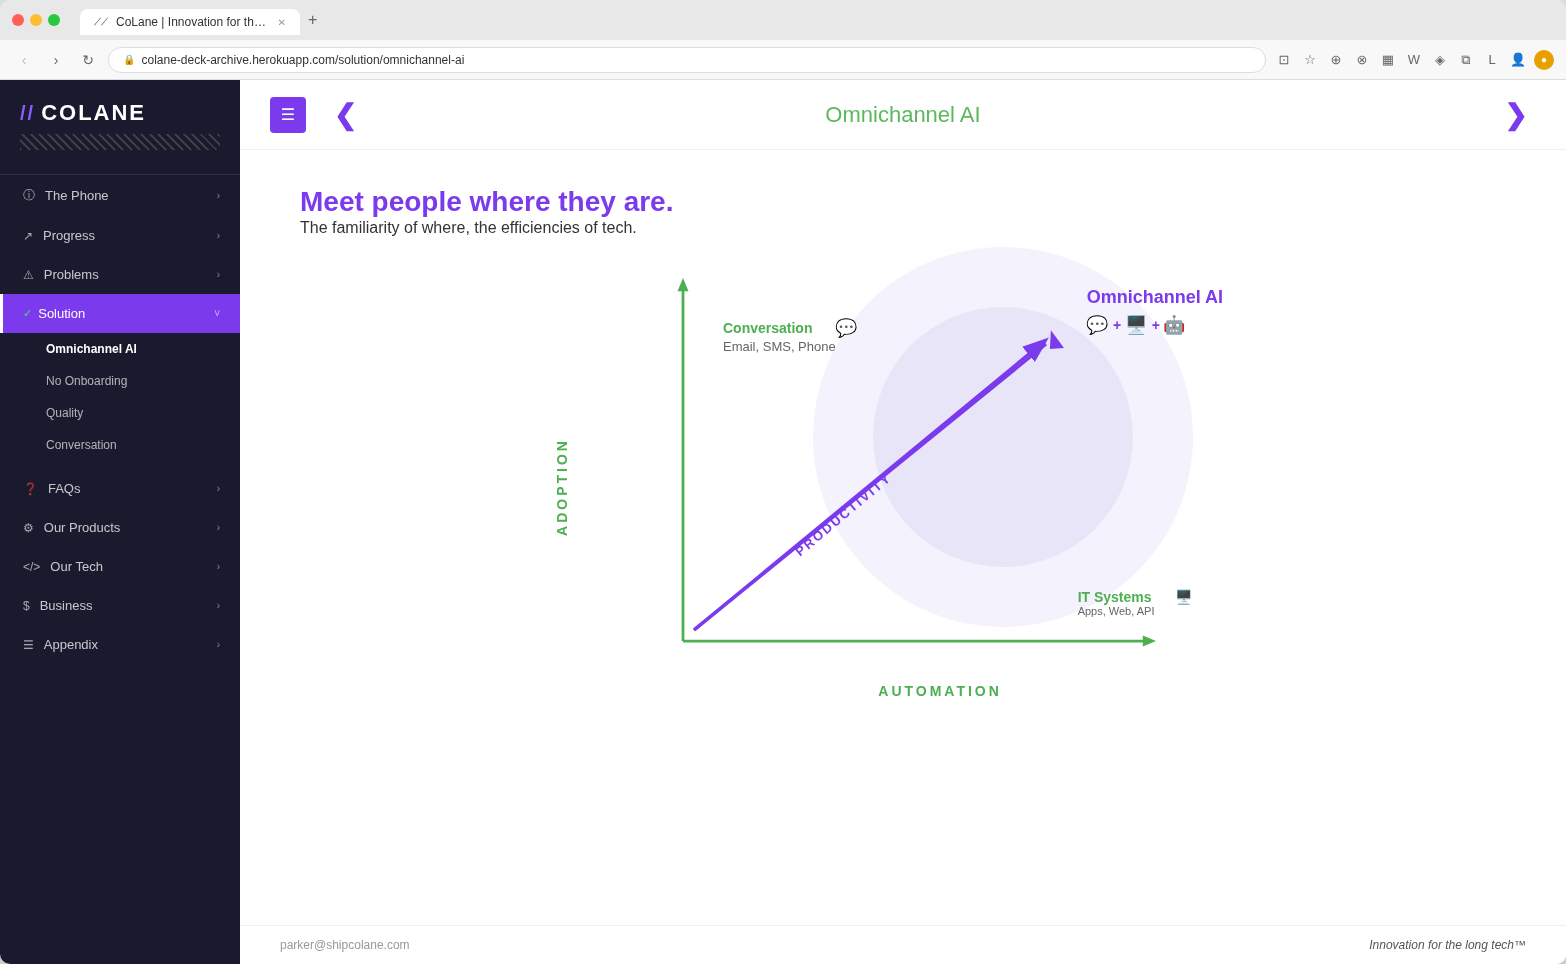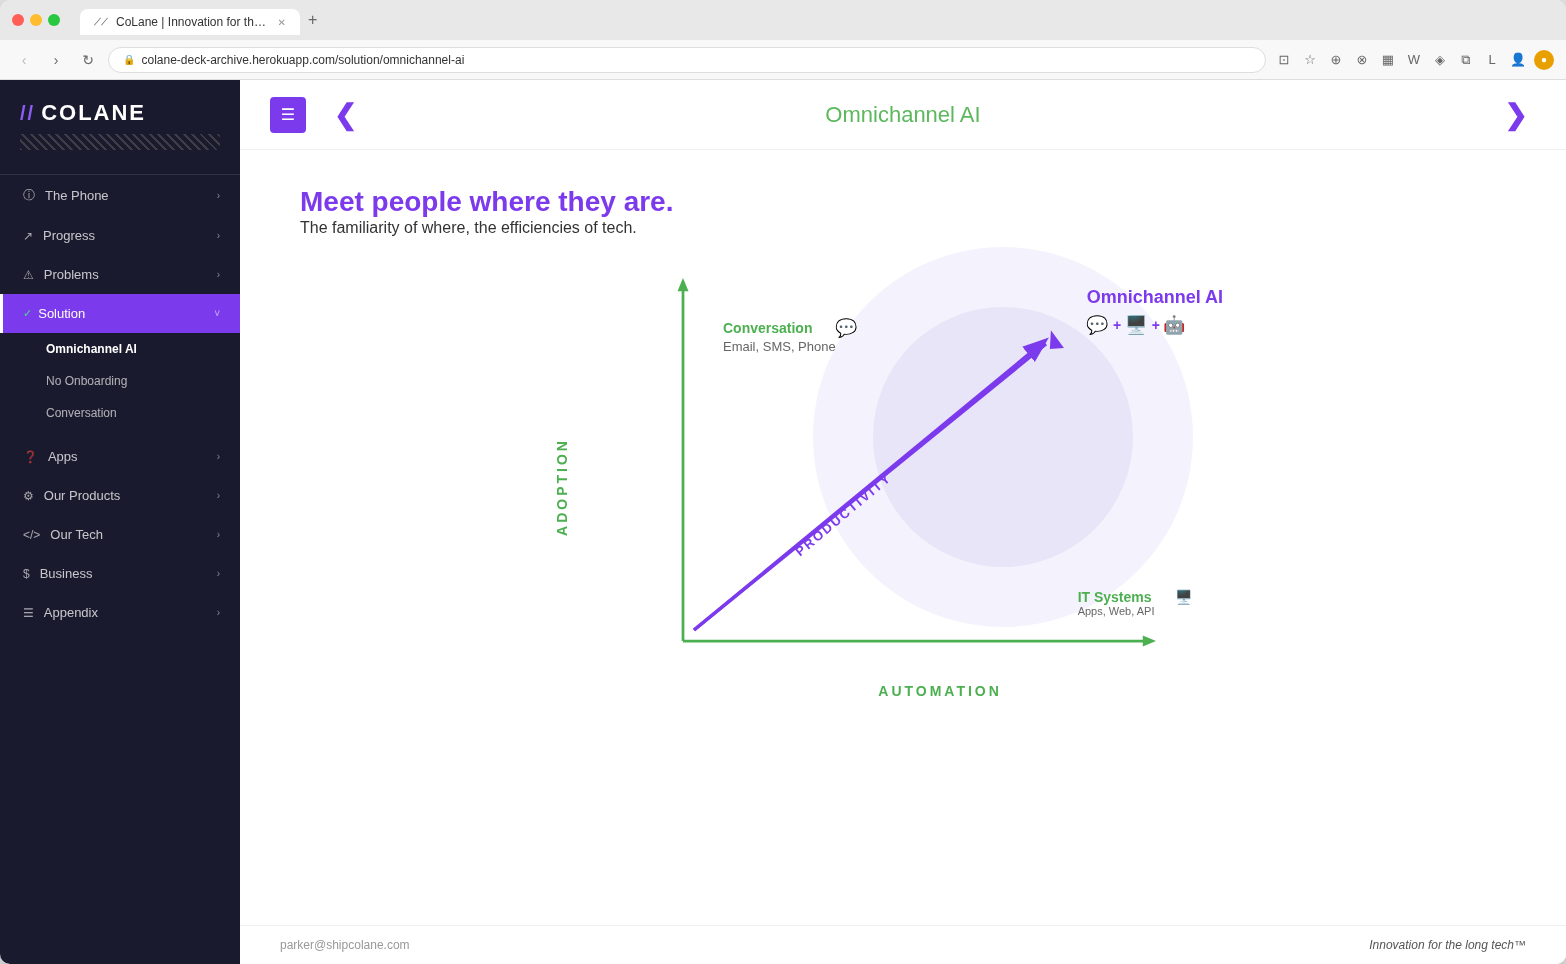--- a/index.html
+++ b/index.html
@@ -418,26 +418,29 @@
         <span class="nav-item-chevron">˅</span>
       </div>
 
       <div class="sub-nav-item active">
         <span>Omnichannel AI</span>
       </div>
       <div class="sub-nav-item">
         <span>No Onboarding</span>
       </div>
       <div class="sub-nav-item">
+        <span>Quality</span>
+      </div>
+      <div class="sub-nav-item">
         <span>Conversation</span>
       </div>
 
       <div class="nav-item" style="margin-top:8px;">
         <span class="nav-item-icon">❓</span>
-        <span class="nav-item-label">Apps</span>
+        <span class="nav-item-label">FAQs</span>
         <span class="nav-item-chevron">›</span>
       </div>
       <div class="nav-item">
         <span class="nav-item-icon">⚙</span>
         <span class="nav-item-label">Our Products</span>
         <span class="nav-item-chevron">›</span>
       </div>
       <div class="nav-item">
         <span class="nav-item-icon">&lt;/&gt;</span>
         <span class="nav-item-label">Our Tech</span>

